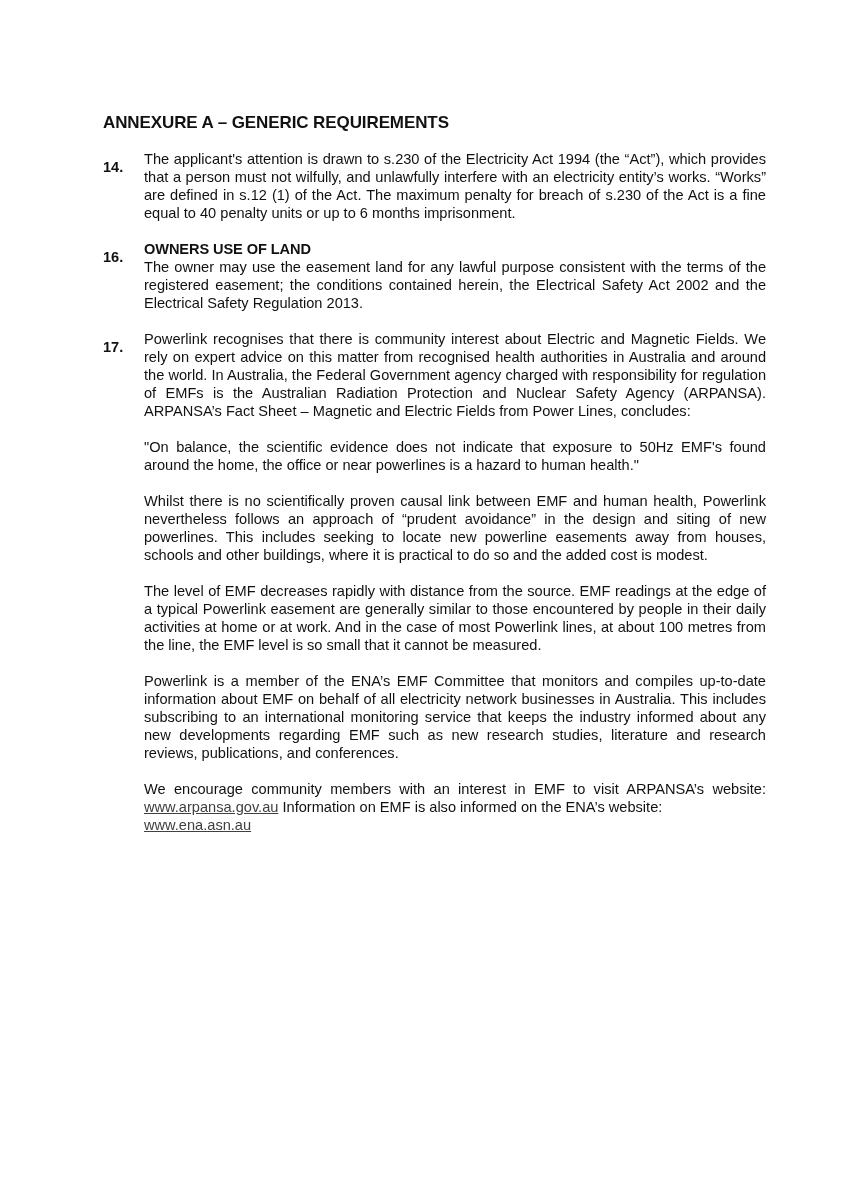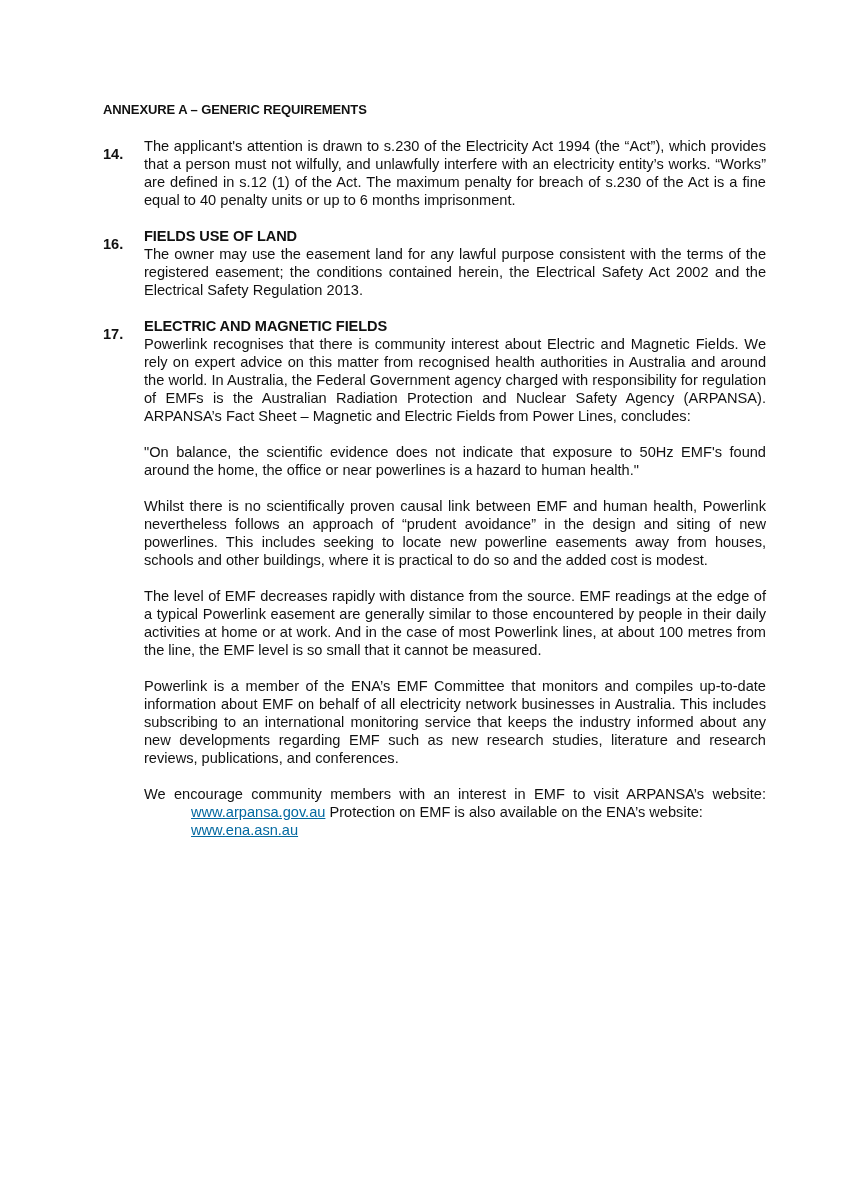--- a/index.html
+++ b/index.html
@@ -18,22 +18,22 @@
     .page {
       position: absolute;
       left: 103px;
       top: 101px;
       width: 663px;
       font-size: 14.6px;
       line-height: 18px;
     }
     .annex-title {
       font-weight: bold;
-      margin: 0 0 18px 0;
-      font-size: 13px;
+      margin: 13px 0 18px 0;
+      font-size: 17px;
       letter-spacing: -0.1px;
     }
     .section {
       position: relative;
       margin-bottom: 18px;
     }
     .sec-num {
       position: absolute;
       left: 0;
       top: 8px;
@@ -48,61 +48,59 @@
     }
     p.para {
       margin: 0;
       text-align: justify;
     }
     p.para + p.para {
       margin-top: 18px;
     }
     .italic { }
     a.link {
-      color: #0369a1;
+      color: #404040;
       text-decoration: underline;
-      margin-left: 47px;
     }
   </style>
 </head>
 <body>
 
 <div class="page">
 
   <div class="annex-title">ANNEXURE A – GENERIC REQUIREMENTS</div>
 
   <div class="section">
     <span class="sec-num">14.</span>
     <div class="sec-body">
       <p class="para">The applicant's attention is drawn to s.230 of the Electricity Act 1994 (the “Act”), which provides that a person must not wilfully, and unlawfully interfere with an electricity entity’s works. “Works” are defined in s.12 (1) of the Act. The maximum penalty for breach of s.230 of the Act is a fine equal to 40 penalty units or up to 6 months imprisonment.</p>
     </div>
   </div>
 
 
   <div class="section">
     <span class="sec-num">16.</span>
     <div class="sec-body">
-      <div class="sec-heading">FIELDS USE OF LAND</div>
+      <div class="sec-heading">OWNERS USE OF LAND</div>
       <p class="para">The owner may use the easement land for any lawful purpose consistent with the terms of the registered easement; the conditions contained herein, the Electrical Safety Act 2002 and the Electrical Safety Regulation 2013.</p>
     </div>
   </div>
 
   <div class="section">
     <span class="sec-num">17.</span>
     <div class="sec-body">
-      <div class="sec-heading">ELECTRIC AND MAGNETIC FIELDS</div>
 
 
       <p class="para"><span>Powerlink recognises that there is community interest about Electric and Magnetic Fields. We rely on expert advice on this matter from recognised health authorities in Australia and around the world. In Australia, the Federal Government agency charged with responsibility for regulation of EMFs is the Australian Radiation Protection and Nuclear Safety Agency (ARPANSA). ARPANSA’s </span><span class="italic">Fact Sheet – Magnetic and Electric Fields from Power Lines</span><span>, concludes:</span></p>
 
       <p class="para italic">"On balance, the scientific evidence does not indicate that exposure to 50Hz EMF's found around the home, the office or near powerlines is a hazard to human health."</p>
 
       <p class="para"><span>Whilst there is no scientifically proven causal link between EMF and human health, Powerlink nevertheless follows an approach of “</span><span class="italic">prudent avoidance”</span><span> in the design and siting of new powerlines. This includes seeking to locate new powerline easements away from houses, schools and other buildings, where it is practical to do so and the added cost is modest.</span></p>
 
       <p class="para">The level of EMF decreases rapidly with distance from the source. EMF readings at the edge of a typical Powerlink easement are generally similar to those encountered by people in their daily activities at home or at work. And in the case of most Powerlink lines, at about 100 metres from the line, the EMF level is so small that it cannot be measured.</p>
 
       <p class="para">Powerlink is a member of the ENA’s EMF Committee that monitors and compiles up-to-date information about EMF on behalf of all electricity network businesses in Australia. This includes subscribing to an international monitoring service that keeps the industry informed about any new developments regarding EMF such as new research studies, literature and research reviews, publications, and conferences.</p>
 
-      <p class="para"><span>We encourage community members with an interest in EMF to visit ARPANSA’s website: </span><a class="link">www.arpansa.gov.au</a><span> Protection on EMF is also available on the ENA’s website: </span><br><a class="link">www.ena.asn.au</a></p>
+      <p class="para"><span>We encourage community members with an interest in EMF to visit ARPANSA’s website: </span><a class="link">www.arpansa.gov.au</a><span> Information on EMF is also informed on the ENA’s website: </span><br><a class="link">www.ena.asn.au</a></p>
     </div>
   </div>
 
 </div>
 
 </body></html>

